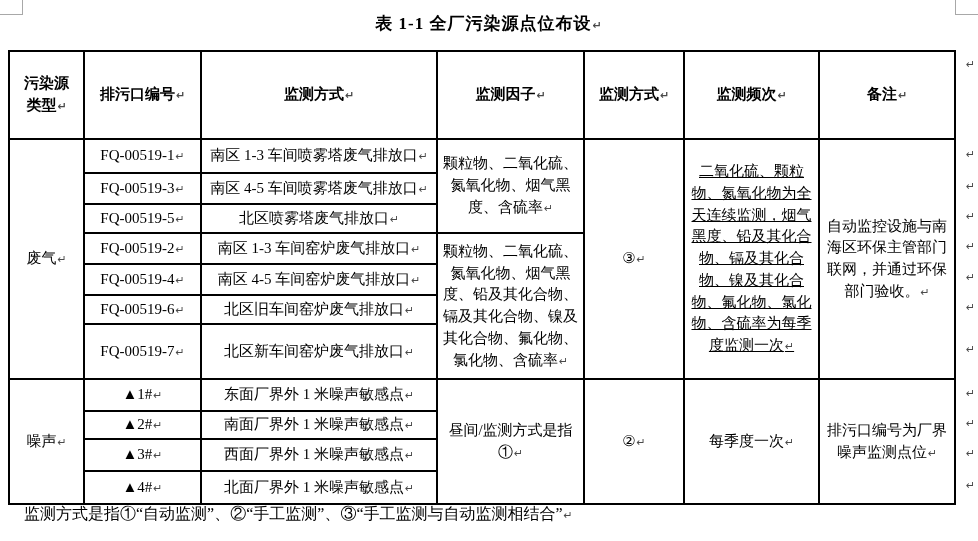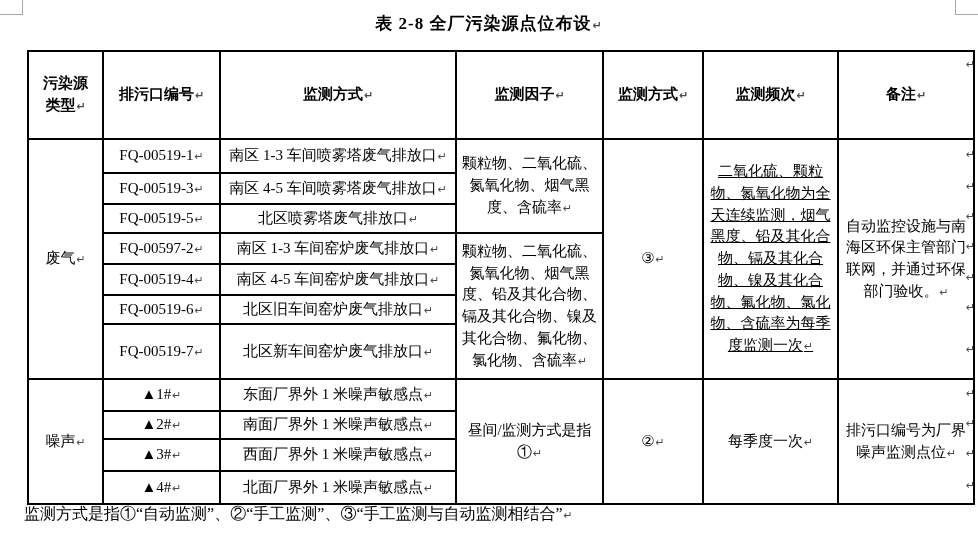--- a/index.html
+++ b/index.html
@@ -11,21 +11,21 @@
   .corner{position:absolute;top:0;width:22px;height:14px;}
   .corner-tl{left:0;border-right:1px solid #a8a8a8;border-bottom:1px solid #a8a8a8;}
   .corner-tr{left:955px;width:23px;border-left:1px solid #a8a8a8;border-bottom:1px solid #a8a8a8;}
   
   .doc-title{
     position:absolute;top:12px;left:0;width:978px;text-align:center;
     font-size:17px;font-weight:bold;letter-spacing:1px;
   }
   
   table.src{
-    position:absolute;left:27px;top:50px;width:946px;
+    position:absolute;left:8px;top:50px;width:946px;
     border-collapse:collapse;table-layout:fixed;padding-left:6px;
   }
   table.src td,table.src th{
     border:2px solid #000;padding:0 2px;text-align:center;vertical-align:middle;
     font-size:15px;line-height:1.45;overflow:hidden;
   }
   table.src th{font-weight:bold;font-size:15px;}
   th.th-type{line-height:42px;}
   th.th-type .tline{display:block;}
   tr.hdr{height:88px;}
@@ -41,21 +41,21 @@
   .rowmark{position:absolute;left:966px;font-size:11px;color:#4a4a4a;font-family:"DejaVu Sans",sans-serif;}
   
   .footnote{position:absolute;left:24px;top:504px;font-size:16px;white-space:nowrap;}
 </style>
 </head>
 <body>
 
 <div class="corner corner-tl"></div>
 <div class="corner corner-tr"></div>
 
-<div class="doc-title"><span>表 2-8  全厂污染源点位布设</span><span class="pm">↵</span></div>
+<div class="doc-title"><span>表 1-1  全厂污染源点位布设</span><span class="pm">↵</span></div>
 
 <table class="src">
   <colgroup>
     <col style="width:75px">
       <col style="width:117px">
       <col style="width:236px">
     <col style="width:147px">
       <col style="width:100px">
       <col style="width:135px">
       <col style="width:136px">
@@ -85,21 +85,21 @@
   </tr>
   <tr class="r2">
     <td><span>FQ-00519-3</span><span class="pm">↵</span></td>
     <td><span>南区 4-5 车间喷雾塔废气排放口</span><span class="pm">↵</span></td>
   </tr>
   <tr class="r3">
     <td><span>FQ-00519-5</span><span class="pm">↵</span></td>
     <td><span>北区喷雾塔废气排放口</span><span class="pm">↵</span></td>
   </tr>
   <tr class="r4">
-    <td><span>FQ-00597-2</span><span class="pm">↵</span></td>
+    <td><span>FQ-00519-2</span><span class="pm">↵</span></td>
     <td><span>南区 1-3 车间窑炉废气排放口</span><span class="pm">↵</span></td>
     <td rowspan="4" class="factor-kiln"><span>颗粒物、二氧化硫、氮氧化物、烟气黑度、铅及其化合物、镉及其化合物、镍及其化合物、氟化物、氯化物、含硫率</span><span class="pm">↵</span></td>
   </tr>
   <tr class="r5">
     <td><span>FQ-00519-4</span><span class="pm">↵</span></td>
     <td><span>南区 4-5 车间窑炉废气排放口</span><span class="pm">↵</span></td>
   </tr>
   <tr class="r6">
     <td><span>FQ-00519-6</span><span class="pm">↵</span></td>
     <td><span>北区旧车间窑炉废气排放口</span><span class="pm">↵</span></td>

